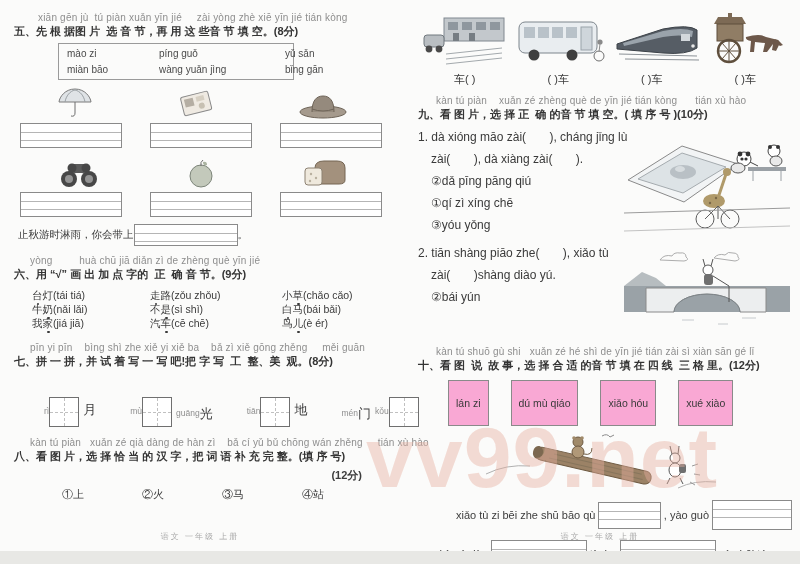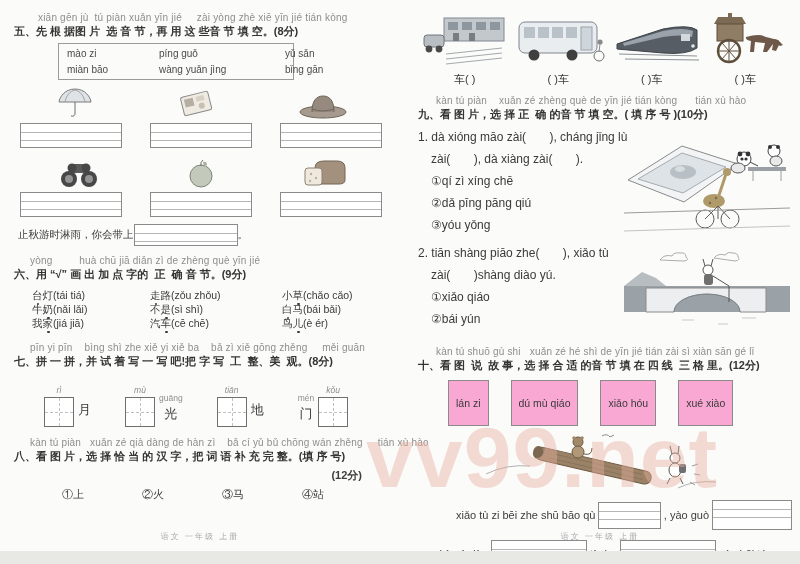--- a/index.html
+++ b/index.html
@@ -39,27 +39,27 @@
   
   .s6-grid { display:grid; grid-template-columns:118px 132px 116px; 
              margin:7px 0 0 18px; font-size:10.5px; color:#3a3a3a; }
   .dotchar { position:relative; }
   .dotchar::after { content:""; position:absolute; left:45%; bottom:-4px;
                     width:2.5px; height:2.5px; border-radius:50%; background:#3a3a3a; }
 
   
   .s7-row { display:flex; align-items:flex-end; gap:34px; margin:4px 0 0 30px; height:54px; }
   .tz-group { display:flex; align-items:flex-end; gap:4px; }
-  .tz-col { display:flex; flex-direction:column; align-items:center;font-style:italic; }
+  .tz-col { display:flex; flex-direction:row; align-items:center; }
   .tz-py { color:#8e8e8e; font-size:8.5px; margin-bottom:2px; }
   .tianzi { width:30px; height:30px; border:1px solid #6f6f6f; position:relative; background:#fff; }
   .tianzi::before { content:""; position:absolute; left:0; top:14px; width:100%; border-top:1px dashed #c0c0c0; }
   .tianzi::after  { content:""; position:absolute; top:0; left:14px; height:100%; border-left:1px dashed #c0c0c0; }
   .tz-char { font-size:13px; color:#3a3a3a; padding-bottom:8px; }
-  .tz-char-col { display:flex; flex-direction:column; align-items:center; padding-bottom:4px; }
+  .tz-char-col { display:flex; flex-direction:row; align-items:center; padding-bottom:4px; }
 
   .score-right { text-align:right; font-size:11px; font-weight:bold; padding-right:28px; margin-top:4px; }
   .opt-row { display:flex; justify-content:space-between; padding:4px 66px 0 48px; font-size:11px; }
 
   .footer { position:absolute; bottom:10px; width:100%; left:0; text-align:center;
             font-size:8px; color:#a9a9a9; letter-spacing:2px; }
 
   
   .v-row { display:flex; justify-content:space-between; align-items:flex-end; height:58px; padding:0 4px; }
   .va-row { display:grid; grid-template-columns:repeat(4,1fr); text-align:center;
@@ -299,22 +299,22 @@
     <span>(      )车</span>
     <span>(      )车</span>
   </div>
 
   <div class="py" style="margin-top:8px;margin-left:18px">kàn tú piàn    xuǎn zé zhèng què de yīn jié tián kòng      tián xù hào</div>
   <div class="sec-title">九、看 图 片，选 择 正  确 的音 节 填 空。( 填 序 号 )(10分)</div>
 
   <div class="qblock" style="height:108px">
     <div class="ln">1. dà xióng māo zài(       ), cháng jǐng lù</div>
     <div class="ln" style="padding-left:13px">zài(       ), dà xiàng zài(       ).</div>
+    <div class="ln" style="padding-left:13px">②dǎ pīng pāng qiú</div>
     <div class="ln" style="padding-left:13px">①qí zì xíng chē</div>
-    <div class="ln" style="padding-left:13px">②dǎ pīng pāng qiú</div>
     <div class="ln" style="padding-left:13px">③yóu yǒng</div>
     <span class="q-img" style="top:4px">
       <svg width="170" height="100" viewBox="0 0 170 100">
         <polygon points="6,46 60,12 116,30 62,68" fill="#f2f4f5" stroke="#8a8a8a"></polygon>
         <polygon points="16,45 60,19 104,33 61,59" fill="#dde3e6" stroke="#a5abaf"></polygon>
         <ellipse cx="61" cy="38" rx="13" ry="7" fill="#b9c0c5"></ellipse>
         <ellipse cx="58" cy="35" rx="5" ry="3" fill="#d7dcdf"></ellipse>
         <rect x="126" y="33" width="38" height="4" fill="#9aa0a5"></rect>
         <line x1="131" y1="37" x2="131" y2="47" stroke="#9aa0a5"></line>
           <line x1="159" y1="37" x2="159" y2="47" stroke="#9aa0a5"></line>
@@ -339,21 +339,20 @@
         <path d="M83 85 96 72 108 85M96 72 96 85" stroke="#5d5d5d" fill="none"></path>
         <line x1="2" y1="79" x2="168" y2="74" stroke="#9b9b9b"></line>
         <line x1="2" y1="97" x2="168" y2="92" stroke="#c2c2c2"></line>
       </svg>
     </span>
   </div>
 
   <div class="qblock" style="height:92px">
     <div class="ln">2. tiān shàng piāo zhe(       ), xiǎo tù</div>
     <div class="ln" style="padding-left:13px">zài(       )shàng diào yú.</div>
-    <div class="ln" style="padding-left:13px">①xiǎo qiáo</div>
     <div class="ln" style="padding-left:13px">②bái yún</div>
     <span class="q-img" style="top:2px">
       <svg width="170" height="84" viewBox="0 0 170 84">
         <path d="M38 12q4-6 12-4 2-4 8-3 6-1 6 4 4 3-2 4z" fill="none" stroke="#adadad"></path>
         <path d="M92 10q4-5 11-3 3-4 8-2 5 0 5 4 3 3-3 4z" fill="none" stroke="#adadad"></path>
         <polygon points="2,38 20,24 34,30 44,38" fill="#b7bdc0"></polygon>
         <rect x="2" y="38" width="166" height="26" fill="#9aa2a7"></rect>
         <path d="M24 64V40h120v24h-26a24 13 0 0 0-66 0z" fill="#eceeef" stroke="#8a8a8a"></path>
         <path d="M52 64a24 13 0 0 1 66 0" fill="#9aa2a7" stroke="#7d8488"></path>
         <circle cx="86" cy="22" r="5" fill="#fff" stroke="#555"></circle>

